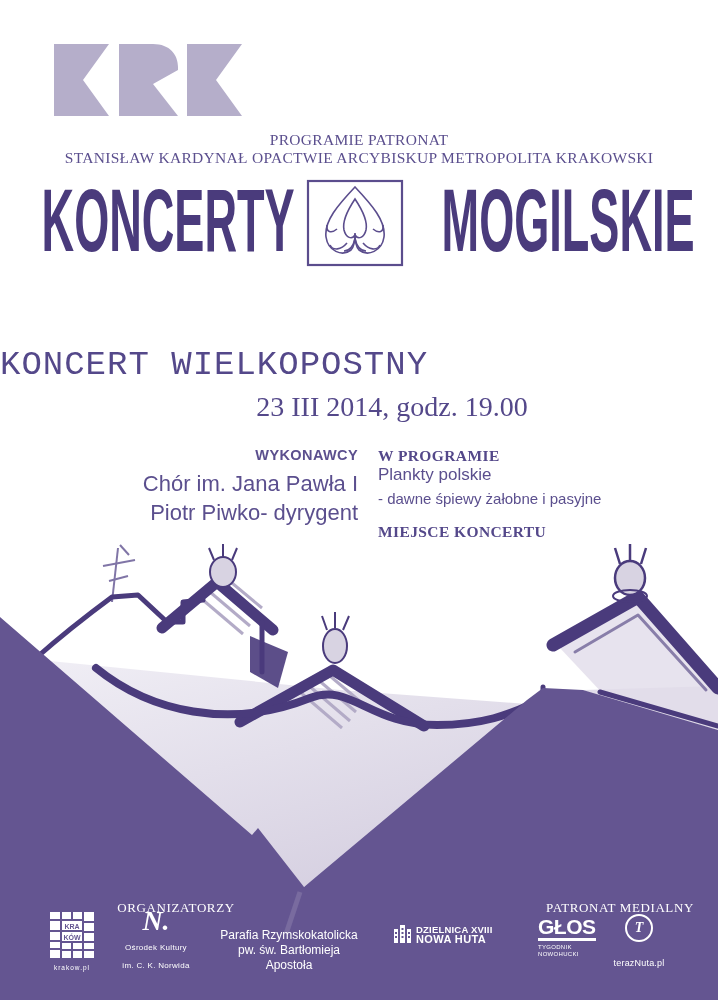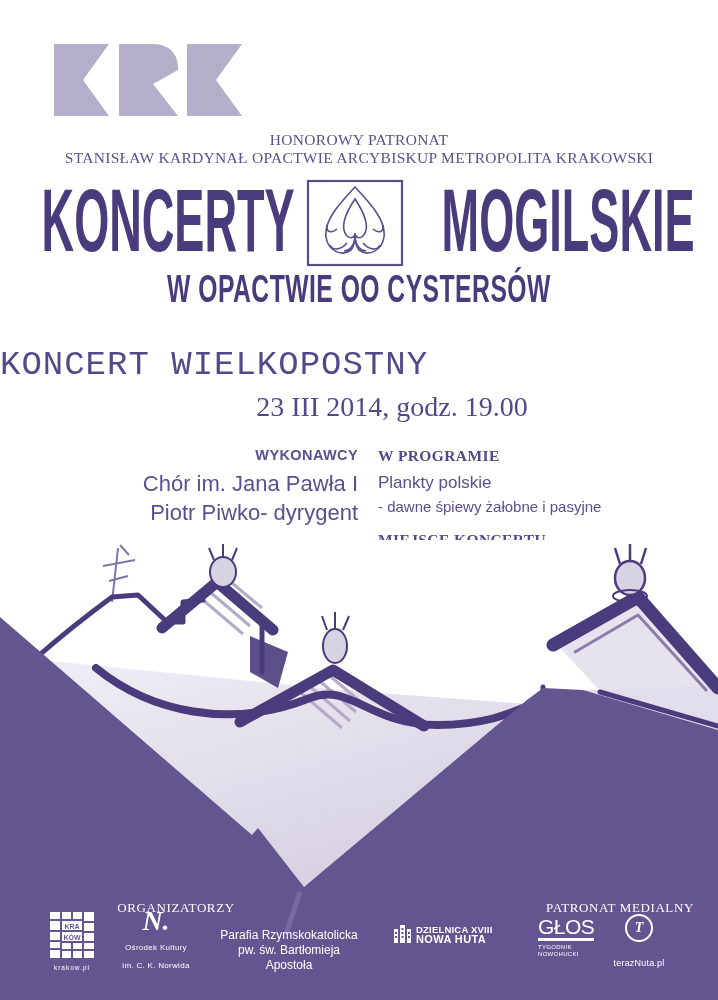--- a/index.html
+++ b/index.html
@@ -40,21 +40,21 @@
     font-family:Liberation Mono, monospace;font-size:34px;letter-spacing:1px;}
   .event-date{top:391px;width:718px;text-align:center;color:var(--purple-serif);
     font-family:"Liberation Serif",serif;font-size:28px;margin-left:33px;}
   
   .performers{left:38px;top:447px;width:320px;text-align:right;color:var(--purple-text);}
   .performers .head{font-size:14.5px;font-weight:700;letter-spacing:.4px;margin-bottom:6px;}
   .performers .line{font-size:22px;line-height:29px;}
   .program{left:378px;top:447px;width:330px;text-align:left;color:var(--purple-text);}
   .col-head{font-family:"Liberation Serif",serif;font-size:15.5px;font-weight:700;
     letter-spacing:.4px;color:var(--purple-serif);}
-  .program .p1{margin-top:8px;font-size:17px;}
+  .program .p1{font-size:17px;}
   .program .p2{margin-top:5px;font-size:15px;}
   .program .venue-head{margin-top:16px;}
   .program .v1{margin-top:7px;font-size:16px;}
   .program .v2{margin-top:3px;font-size:14.5px;}
   .program .v3{margin-top:2px;font-size:14.5px;}
   .program .free{margin-top:16px;font-size:17.5px;}
   
   .scene{left:0;top:540px;}
   
   .f-head{color:#ffffff;font-family:"Liberation Serif",serif;font-size:13px;
@@ -67,21 +67,21 @@
   .norwid .mark{font-family:"Liberation Serif",serif;font-style:italic;font-weight:700;
     font-size:28px;line-height:30px;display:block;}
   .norwid .nl{font-size:8px;line-height:9.5px;letter-spacing:.3px;}
   .parafia{left:214px;top:928px;width:150px;text-align:center;color:#fff;
     font-size:12px;line-height:15px;}
   .dzielnica{left:394px;top:925px;display:flex;align-items:flex-start;gap:4px;color:#fff;}
   .dzielnica .txt{line-height:9px;}
   .dzielnica .d1{font-size:9.5px;font-weight:700;letter-spacing:.2px;display:block;}
   .dzielnica .d2{font-size:11px;font-weight:700;letter-spacing:.4px;display:block;margin-top:1px;}
   .glos{left:538px;top:917px;color:#fff;width:60px;}
-  .glos .gname{font-size:21px;font-weight:400;letter-spacing:-.5px;line-height:20px;
+  .glos .gname{font-size:21px;font-weight:700;letter-spacing:-.5px;line-height:20px;
     border-bottom:3px solid #fff;display:inline-block;padding-bottom:1px;}
   .glos .gl{font-size:6px;letter-spacing:.3px;line-height:7px;display:block;}
   .glos .gl.first{margin-top:3px;}
   .teraz{left:606px;top:914px;width:66px;text-align:center;color:#fff;}
   .teraz .circle{width:24px;height:24px;border:2.5px solid #fff;border-radius:50%;
     margin:0 auto;display:flex;align-items:center;justify-content:center;}
   .teraz .tmark{font-family:"Liberation Serif",serif;font-style:italic;font-weight:700;font-size:14px;}
   .teraz .tname{display:block;margin-top:16px;font-size:9px;font-weight:400;letter-spacing:.2px;}
 </style>
 </head>
@@ -90,21 +90,21 @@
 <div class="poster">
 
   <svg class="abs krk" width="188" height="72" viewBox="0 0 188 72" aria-hidden="true">
     <g fill="#b5aeca">
       <polygon points="0,0 55,0 29,36 55,72 0,72"></polygon>
       <path d="M65,0 L99,0 C116,0 124,11 124,23 L124,26 L99,40 L124,72 L65,72 Z"></path>
       <polygon points="133,0 188,0 162,36 188,72 133,72"></polygon>
     </g>
   </svg>
 
-  <div class="abs patronat l1">HONOROWY PATRONAT</div>
+  <div class="abs patronat l1">PROGRAMIE PATRONAT</div>
   <div class="abs patronat l2">STANISŁAW KARDYNAŁ OPACTWIE ARCYBISKUP METROPOLITA KRAKOWSKI</div>
 
   <div class="abs title-word w1">
     <span>KONCERTY</span>
   </div>
   <svg class="abs emblem" width="98" height="88" viewBox="0 0 98 88" aria-hidden="true">
     <g stroke="#5b4d8d" fill="none">
       <rect x="2" y="2" width="94" height="84" stroke-width="2.2"></rect>
       <g stroke-width="1.6">
         <path d="M49,8 C32,26 18,42 20,58 C22,72 36,78 45,71 C49,67 49,60 49,54 C49,60 49,67 53,71 C62,78 76,72 78,58 C80,42 66,26 49,8 Z"></path>
@@ -113,23 +113,20 @@
         <path d="M57,64 C63,71 71,72 74,66"></path>
         <path d="M31,50 C25,55 20,53 21,46"></path>
         <path d="M67,50 C73,55 78,53 77,46"></path>
         <path d="M49,60 C47,68 43,72 38,72"></path>
         <path d="M49,60 C51,68 55,72 60,72"></path>
       </g>
     </g>
   </svg>
   <div class="abs title-word w2">
     <span>MOGILSKIE</span>
-  </div>
-  <div class="abs subtitle">
-    <span>W OPACTWIE OO CYSTERSÓW</span>
   </div>
 
   <div class="abs event-name">KONCERT WIELKOPOSTNY</div>
   <div class="abs event-date">23 III 2014, godz. 19.00</div>
 
   <div class="abs performers">
     <div class="head">WYKONAWCY</div>
     <div class="line">Chór im. Jana Pawła I</div>
     <div class="line">Piotr Piwko- dyrygent</div>
   </div>

